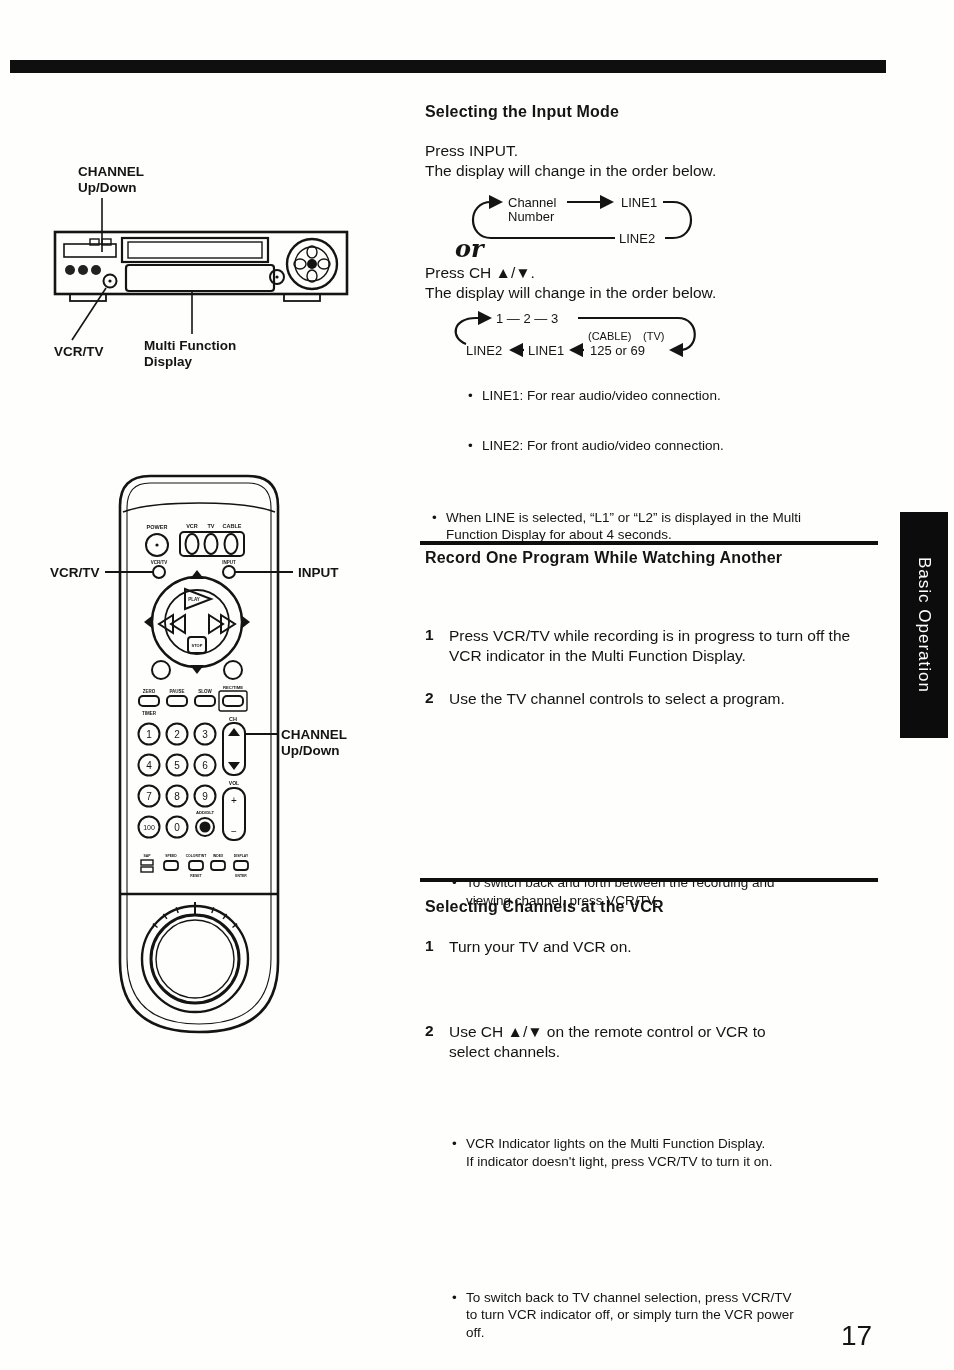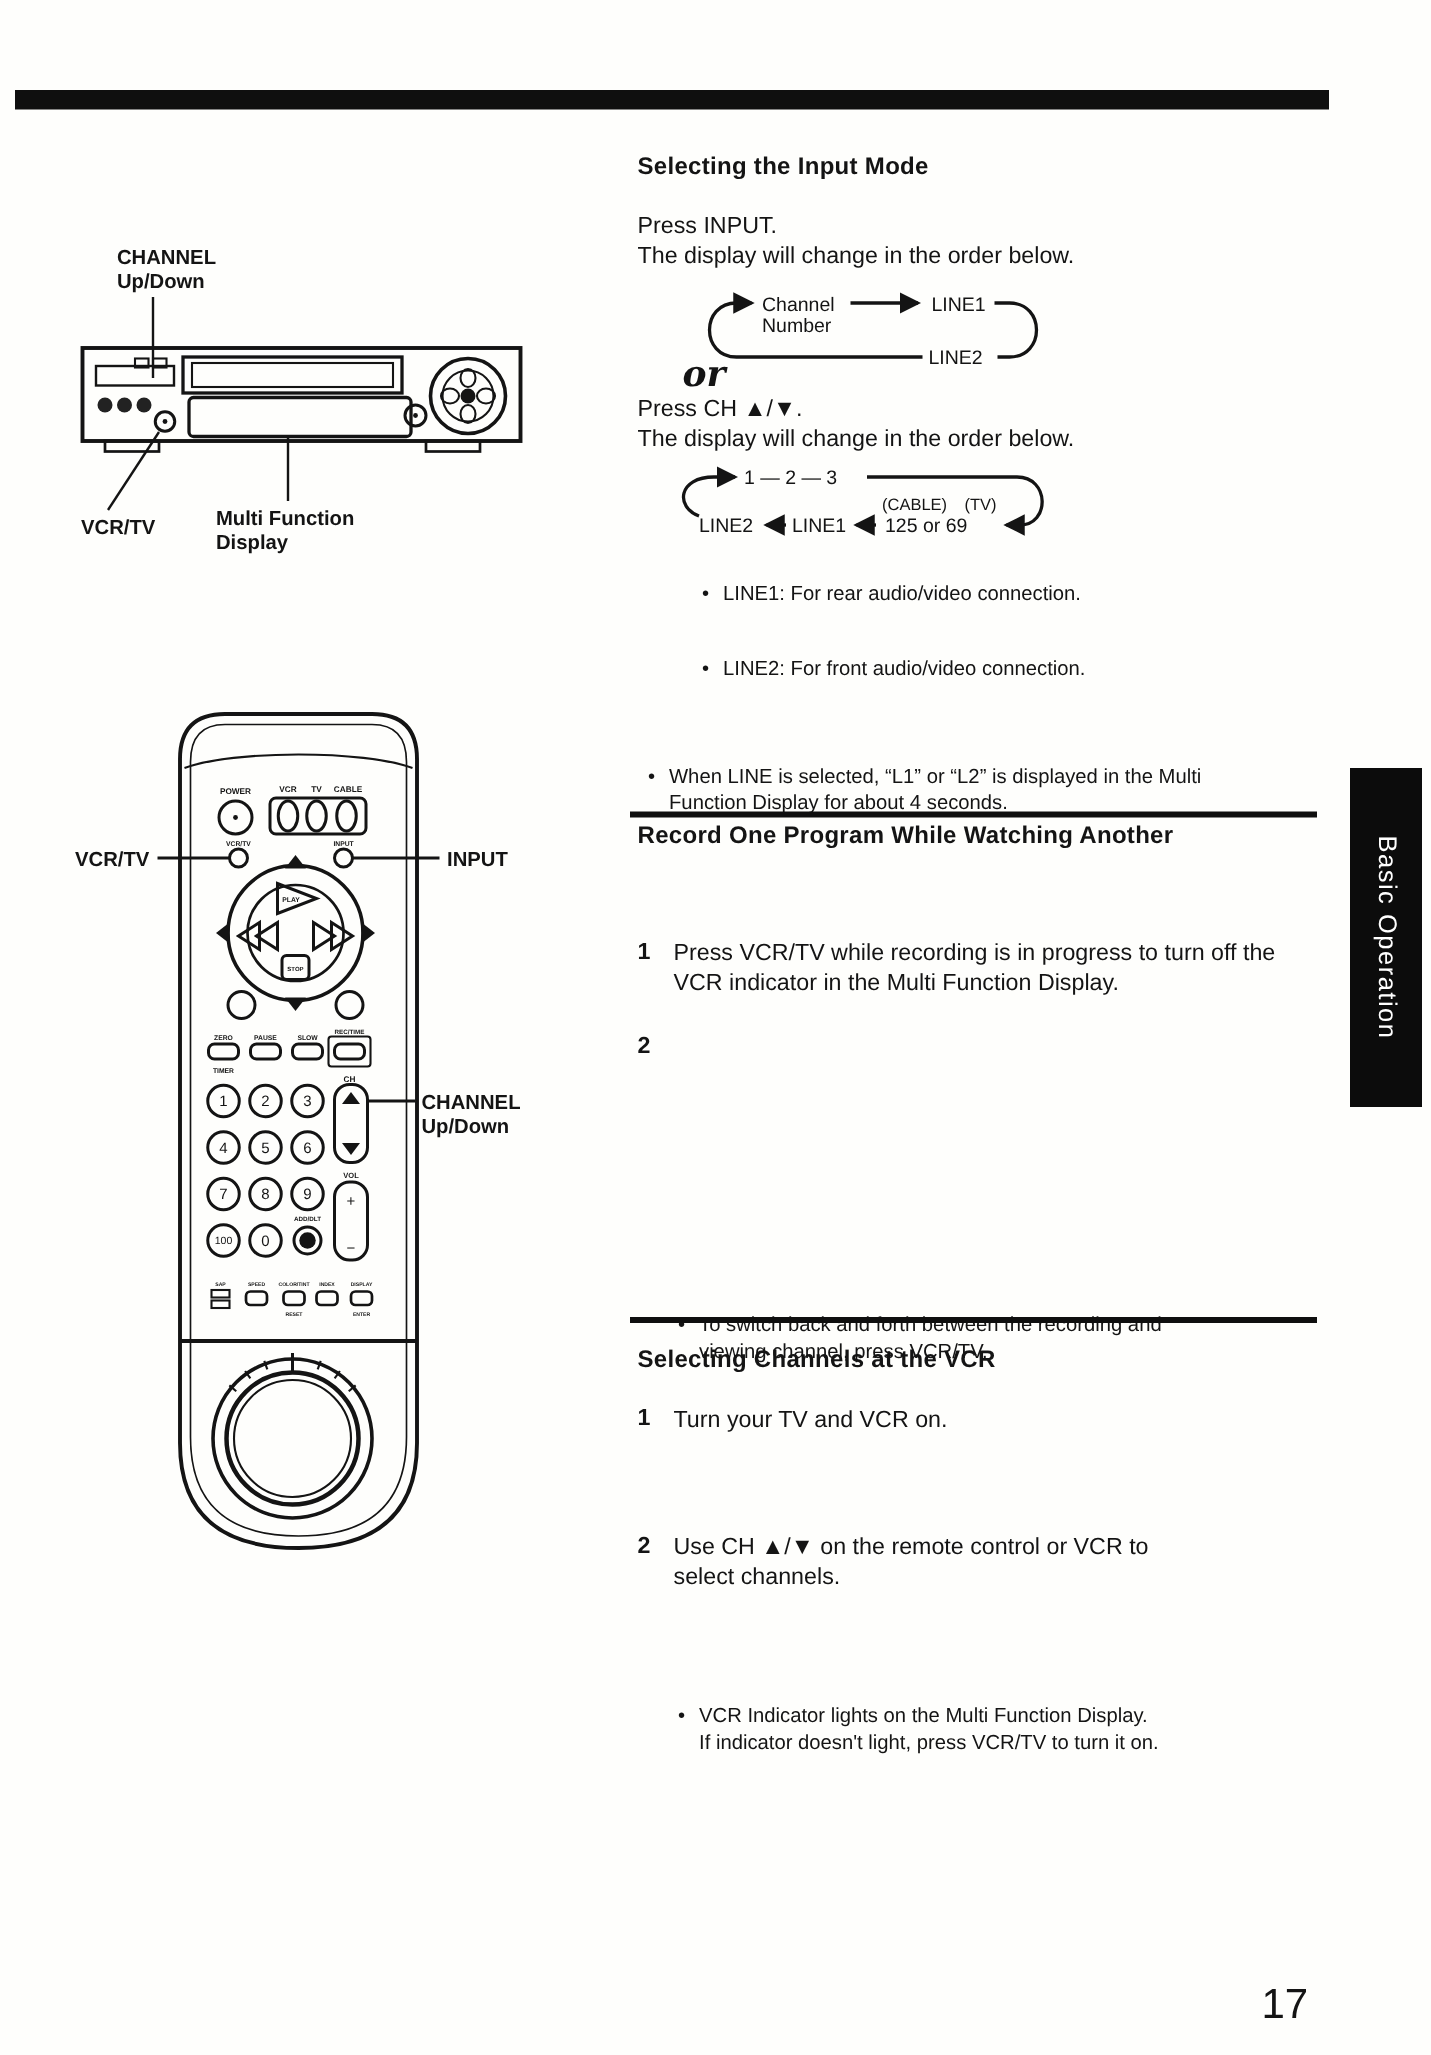--- a/index.html
+++ b/index.html
@@ -246,40 +246,42 @@
 
   <div class="abs h1" style="left:425px;top:549px;width:420px;">Record One Program While Watching Another</div>
 
   <div class="abs step" style="left:425px;top:626px;">
     <span class="step-num">1</span>
     <div class="body-text" style="width:414px;">Press VCR/TV while recording is in progress to turn off the VCR indicator in the Multi Function Display.</div>
   </div>
   <div class="abs step" style="left:425px;top:689px;">
     <span class="step-num">2</span>
     <div style="width:416px;">
+      <div class="body-text">Use the TV channel controls to select a program.</div>
     </div>
   </div>
   <div class="abs small-text bullet" style="left:450px;top:751px;width:356px;">To switch back and forth between the recording and viewing channel, press VCR/TV.</div>
 
   <div class="abs divider" style="left:420px;top:878px;width:458px;"></div>
 
   <div class="abs h1" style="left:425px;top:898px;">Selecting Channels at the VCR</div>
 
   <div class="abs step" style="left:425px;top:937px;">
     <span class="step-num">1</span>
     <div class="body-text" style="width:414px;">Turn your TV and VCR on.</div>
   </div>
   <div class="abs small-text bullet" style="left:450px;top:963px;width:400px;">
     <span>VCR Indicator lights on the Multi Function Display.</span><br>
     <span>If indicator doesn't light, press VCR/TV to turn it on.</span>
   </div>
   <div class="abs step" style="left:425px;top:1022px;">
     <span class="step-num">2</span>
     <div class="body-text" style="width:340px;">Use CH ▲/▼ on the remote control or VCR to select channels.</div>
   </div>
+  <div class="abs small-text bullet" style="left:450px;top:1068px;width:332px;">To switch back to TV channel selection, press VCR/TV to turn VCR indicator off, or simply turn the VCR power off.</div>
 
   <div class="abs side-tab" style="left:900px;top:512px;width:48px;height:226px;">
     <span>Basic Operation</span>
   </div>
 
   <div class="abs page-num" style="left:841px;top:1320px;">17</div>
 
 </div>
 
 </body></html>

